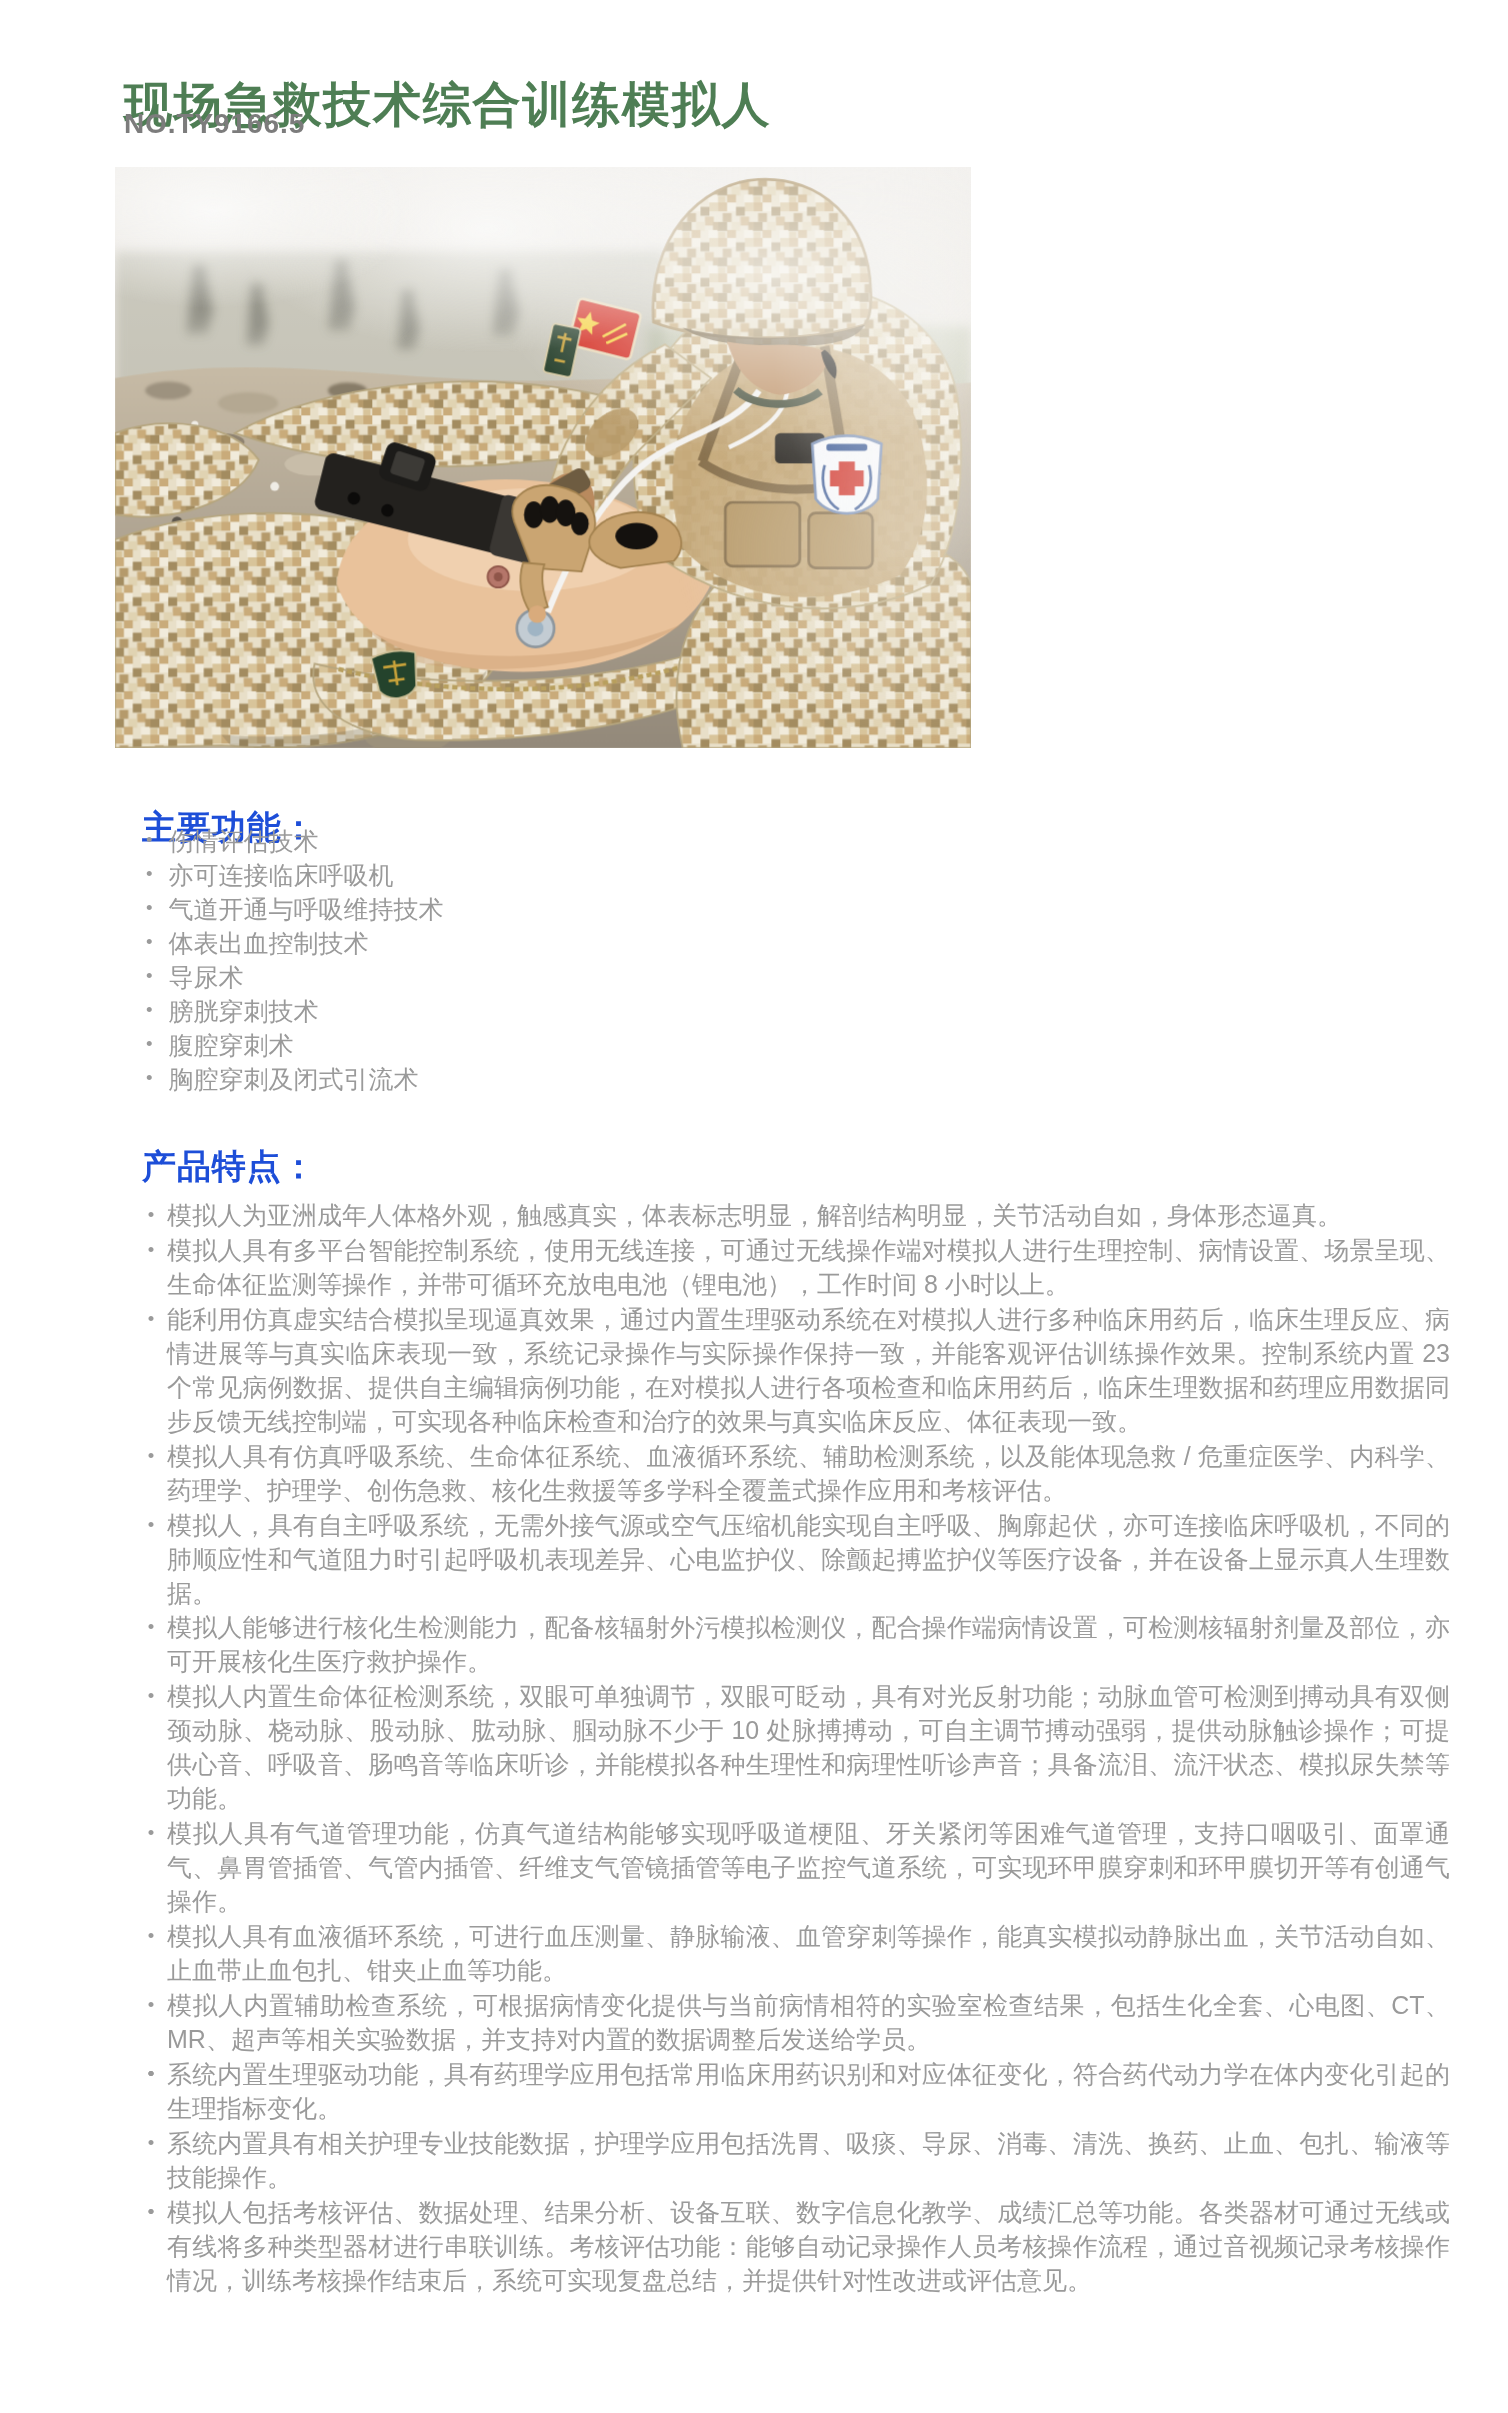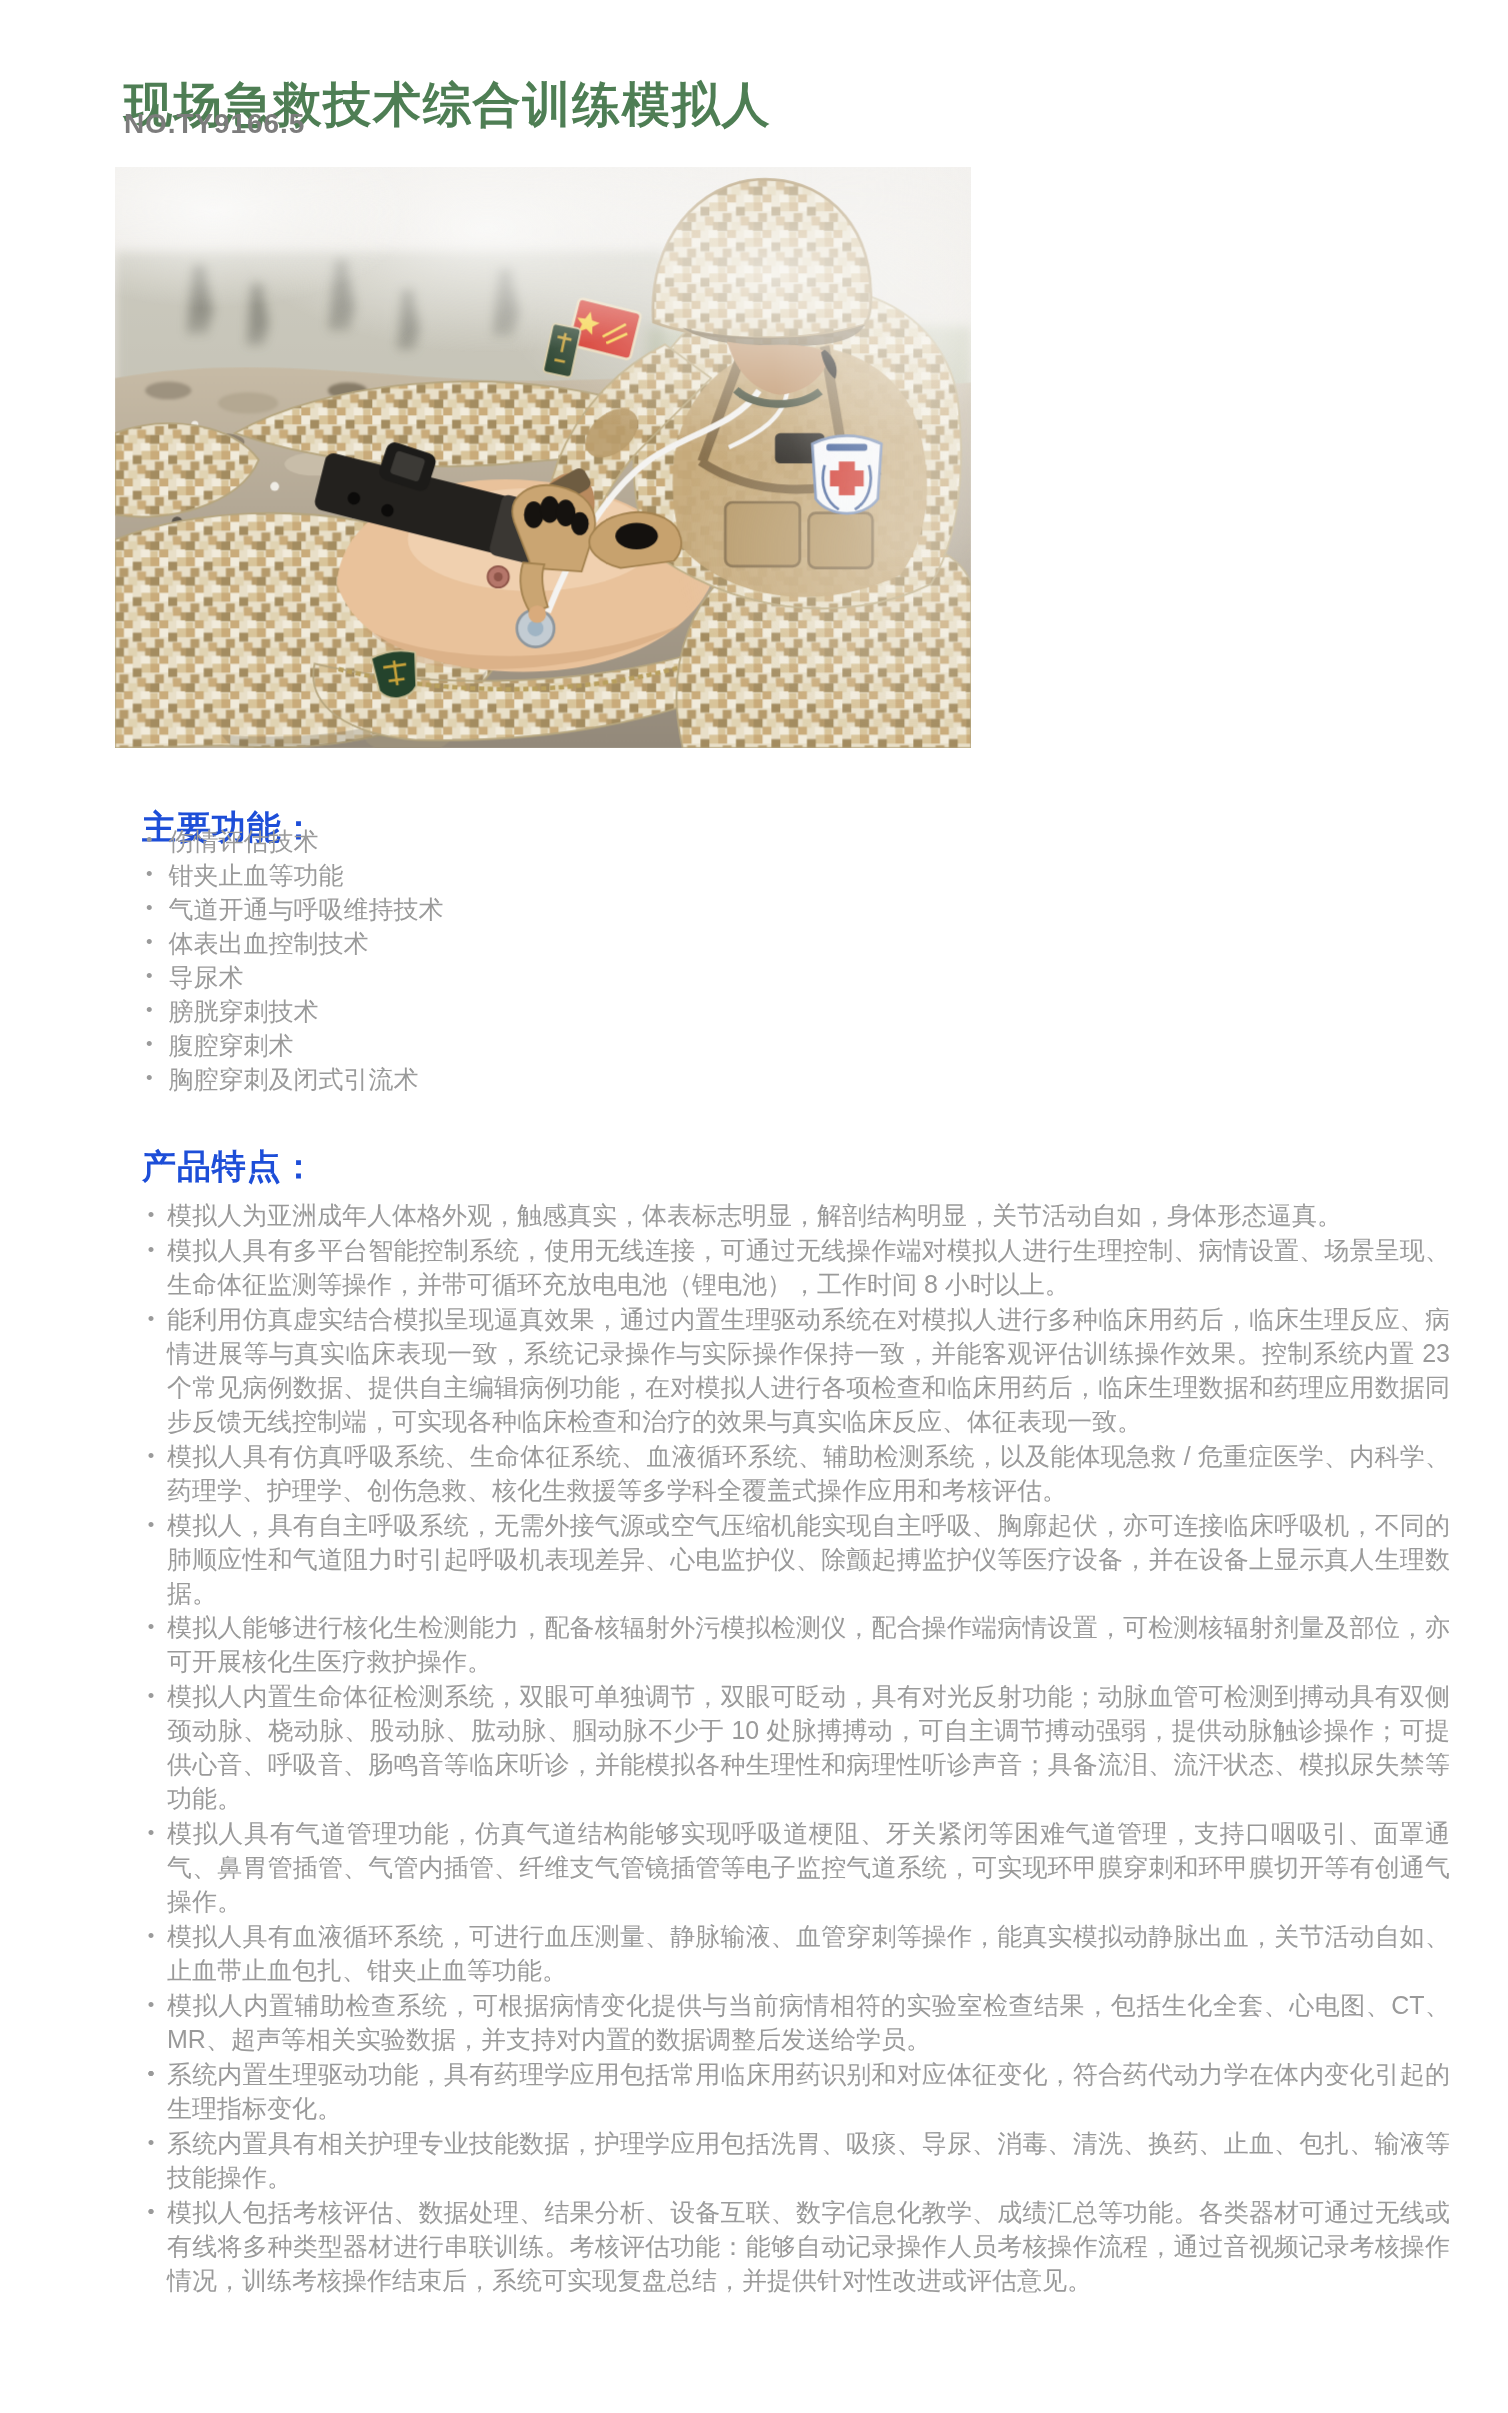--- a/index.html
+++ b/index.html
@@ -245,21 +245,21 @@
   <h2 class="sec-h h-main">主要功能：</h2>
   <ul class="plist fn-list">
 
       <li>
         <span class="dot">•</span>
         <span class="t">伤情评估技术</span>
       </li>
 
       <li>
         <span class="dot">•</span>
-        <span class="t">钳夹止血等功能</span>
+        <span class="t">亦可连接临床呼吸机</span>
       </li>
 
       <li>
         <span class="dot">•</span>
         <span class="t">气道开通与呼吸维持技术</span>
       </li>
 
       <li>
         <span class="dot">•</span>
         <span class="t">体表出血控制技术</span>

